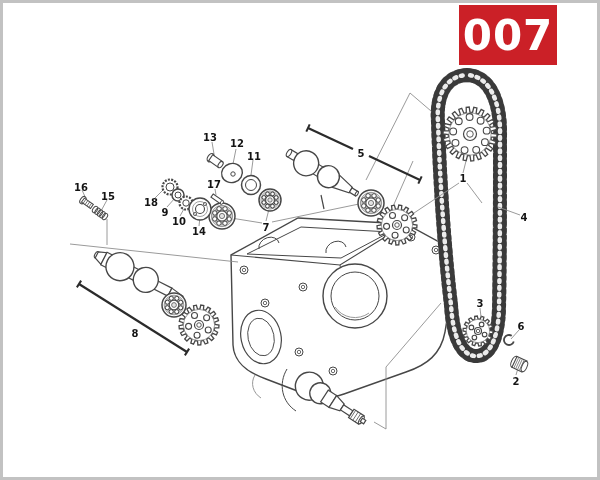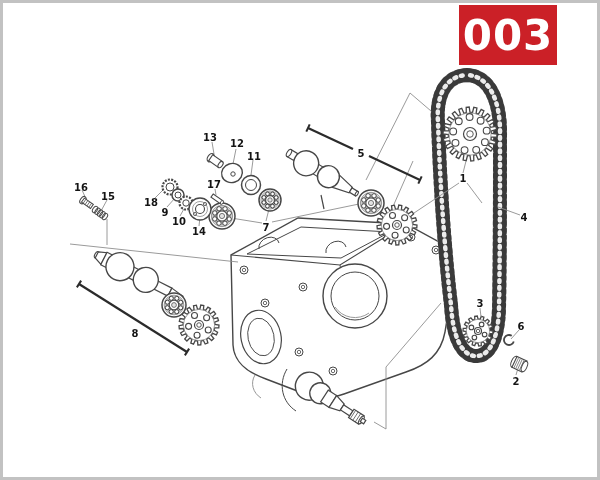--- a/index.html
+++ b/index.html
@@ -9,21 +9,21 @@
   .badge{position:absolute;left:456px;top:2px;width:98px;height:60px;
          display:flex;align-items:center;justify-content:center;
          font-weight:bold;font-size:42px;letter-spacing:1px;
          font-family:"DejaVu Sans",sans-serif;}
   svg{position:absolute;left:0;top:0;}
 </style>
 </head>
 <body>
 
 <div class="page" style="border-color: rgb(194, 194, 194);">
-  <div class="badge" style="background: rgb(203, 32, 39); color: rgb(255, 255, 255);">003</div>
+  <div class="badge" style="background: rgb(203, 32, 39); color: rgb(255, 255, 255);">007</div>
   <svg id="diag" width="600" height="480" viewBox="0 0 600 480">
       <g>
         <path d="M228,252 L230,342 C231,359 243,369 263,376 L297,389 C309,396 323,397 341,391 L403,369 C424,362 438,351 442,329 L447,298 L447,245 L403,221 L295,215 Z" fill="#fff" stroke="#474747" stroke-width="1.4"></path>
         <path d="M244,251 L298,224 L387,229 L338,255 Z" fill="none" stroke="#474747" stroke-width="1"></path>
         <path d="M228,252 L337,262 L403,221" fill="none" stroke="#474747" stroke-width="1.1"></path>
         <path d="M337,262 L342,292" fill="none" stroke="#474747" stroke-width="0.9"></path>
         <circle cx="352" cy="293" r="32" fill="#fff" stroke="#474747" stroke-width="1.4"></circle>
         <circle cx="352" cy="293" r="24" fill="none" stroke="#474747" stroke-width="1"></circle>
         <path d="M332,304 A24,24 0 0 0 366,310" fill="none" stroke="#9a9a9a" stroke-width="1"></path>
         <ellipse cx="258" cy="334" rx="20" ry="27" transform="rotate(-12 258 334)" fill="#fff" stroke="#474747" stroke-width="1.2"></ellipse>

